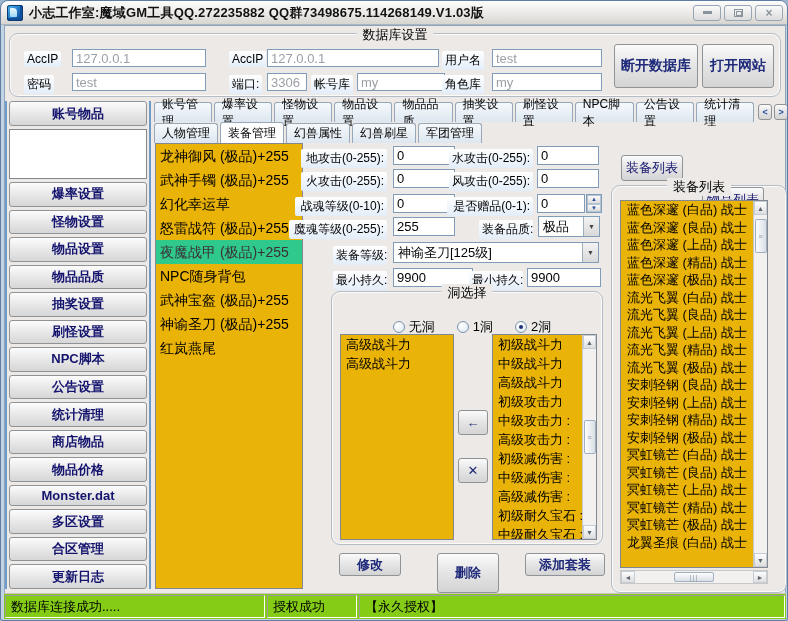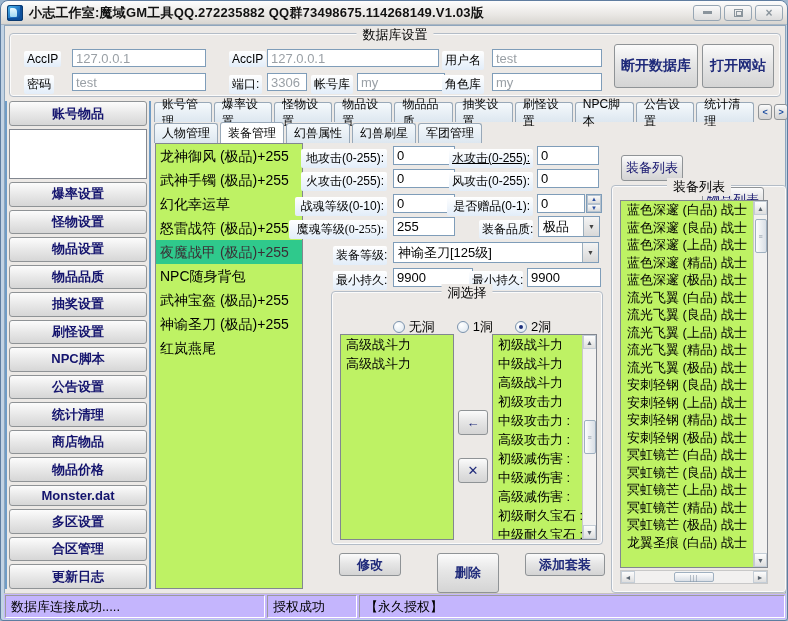--- a/index.html
+++ b/index.html
@@ -21,21 +21,21 @@
     background:linear-gradient(#fafafa,#dcdcdc);display:flex;align-items:center;justify-content:center;
     color:#7a868f;font-size:10px;font-weight:bold;}
   .ic-min{width:9px;height:3px;background:#8a949c;}
   .ic-max{width:9px;height:8px;border:1px solid #8a949c;position:relative;}
   .ic-max:before{content:"";position:absolute;left:1px;top:1px;width:4px;height:3px;border:1px solid #8a949c;}
   .ic-x{font-size:12px;line-height:1;color:#8a949c;font-weight:bold;}
   
   .client{position:absolute;left:3px;top:24px;width:782px;height:594px;background:#ece9e6;
     border:1px solid #8ea5bc;}
   
-  .group{position:absolute;border:1px solid #b3bcc7;border-radius:4px;
+  .group{position:absolute;border:1px solid #b3bcc7;border-radius:9px;
     box-shadow:inset 0 0 0 1px #fbfbfb;}
   .gcap{position:absolute;top:-8px;left:50%;transform:translateX(-50%);
     background:#ece9e6;padding:0 6px;font-size:13px;color:#000;white-space:nowrap;}
   
   .lbl{position:absolute;font-size:12px;color:#000;background:linear-gradient(#ffffff,#e2edf9);
     padding:1px 3px;border-radius:2px;white-space:nowrap;}
   .rlbl{text-align:right;}
   .tin{position:absolute;border:1px solid #7f9db9;background:#fff;font-size:13px;
     font-family:"Liberation Sans","DejaVu Sans",sans-serif;padding:0 3px;color:#000;}
   .gray{color:#9aa0a6;}
@@ -51,21 +51,21 @@
     background:linear-gradient(#fcfcfc,#e8e8e8 50%,#d6d6d6);display:flex;align-items:center;justify-content:center;font-size:13px;}
   .side-listbox{height:50px;background:#fff;border:1px solid #828790;}
   
   .tabrow{position:absolute;left:153px;height:21px;display:flex;align-items:flex-end;gap:2px;}
   .tab{height:20px;padding:2px 7px 2px;font-size:12px;color:#000;border:1px solid #98a8b8;border-bottom:none;
     border-radius:3px 3px 0 0;background:linear-gradient(#f5f9fc,#dde7f0);display:flex;align-items:center;}
   .tab.active{background:#fff;height:21px;font-weight:normal;z-index:2;}
   .tabspacer{flex:1;}
   .tsb{width:15px;height:16px;font-size:9px;color:#1f4fa0;font-weight:bold;margin-bottom:2px;}
   
-  .listbox{background:#bef264;border:1px solid #828790;overflow:hidden;}
+  .listbox{background:#eab308;border:1px solid #828790;overflow:hidden;}
   .eli{height:24px;line-height:24px;padding:0 4px;font-size:14px;color:#000;white-space:nowrap;}
   .eli.active{background:#2fc98c;color:#3b2f35;}
   .gli{height:19px;line-height:19px;padding:0 5px;font-size:13px;white-space:nowrap;}
   .rli{height:17.5px;line-height:17.5px;padding:0 6px;font-size:13px;white-space:nowrap;}
   
   .radiorow{position:absolute;display:flex;gap:22px;justify-content:center;align-items:center;margin-top:8px;}
   .radio-item{display:flex;align-items:center;gap:4px;font-size:13px;}
   .radio{width:12px;height:12px;border-radius:50%;border:1px solid #7b93ad;
     background:radial-gradient(circle at 35% 30%,#fff,#dce6ef);position:relative;}
   .radio.on:before{content:"";position:absolute;left:3px;top:3px;width:4px;height:4px;border-radius:50%;background:#1d2f7c;}
@@ -85,21 +85,21 @@
     background:linear-gradient(90deg,#fdfdfd,#d9dfe6);display:flex;align-items:center;justify-content:center;
     font-size:7px;color:#8b98a6;}
   .vfill{flex:1;}
   .hscroll{position:absolute;height:14px;background:#f2f1f0;border:1px solid #c8c8c8;display:flex;align-items:center;}
   .hscroll .sarrow{width:14px;height:100%;display:flex;align-items:center;justify-content:center;font-size:7px;color:#5a6570;
     background:linear-gradient(#fdfdfd,#dedede);border:1px solid #c4cdd6;}
   .hthumb{height:10px;width:40px;margin:0 auto;border:1px solid #9fb0c0;border-radius:2px;
     background:linear-gradient(#fdfdfd,#d9dfe6);display:flex;align-items:center;justify-content:center;
     font-size:7px;color:#8b98a6;letter-spacing:1px;}
   
-  .statusbar{position:absolute;left:3px;top:592px;width:782px;height:26px;background:#c4b5fd;
+  .statusbar{position:absolute;left:3px;top:592px;width:782px;height:26px;background:#84cc16;
     display:flex;gap:2px;padding:1px;border-top:1px solid #c8c4bf;}
   .pane{border:1px solid;border-color:#9b9b9b #ffffff #ffffff #9b9b9b;display:flex;align-items:center;
     padding:0 5px;font-size:13px;color:#000;white-space:nowrap;}
 </style>
 </head>
 <body>
 
 <div class="window">
 
   <div class="titlebar">
@@ -200,38 +200,38 @@
       <div class="eli">怒雷战符 (极品)+255</div>
       <div class="eli active">夜魔战甲 (极品)+255</div>
       <div class="eli">NPC随身背包</div>
       <div class="eli">武神宝盔 (极品)+255</div>
       <div class="eli">神谕圣刀 (极品)+255</div>
       <div class="eli">红岚燕尾</div>
     </div>
 
   <span class="lbl rlbl abs" style="left:300px;top:148px;width:86px;">地攻击(0-255):</span>
   <input class="tin abs" style="left: 392px; top: 145px; width: 62px; height: 19px;" value="0">
-  <span class="lbl rlbl abs" style="left:448px;top:148px;width:84px;text-decoration:underline;">水攻击(0-255):</span>
+  <span class="lbl rlbl abs" style="left:448px;top:148px;width:84px;">水攻击(0-255):</span>
   <input class="tin abs" style="left: 536px; top: 145px; width: 62px; height: 19px;" value="0">
 
   <span class="lbl rlbl abs" style="left:300px;top:171px;width:86px;">火攻击(0-255):</span>
   <input class="tin abs" style="left: 392px; top: 168px; width: 62px; height: 19px;" value="0">
   <span class="lbl rlbl abs" style="left:448px;top:171px;width:84px;">风攻击(0-255):</span>
   <input class="tin abs" style="left: 536px; top: 168px; width: 62px; height: 19px;" value="0">
 
   <span class="lbl rlbl abs" style="left:294px;top:196px;width:92px;">战魂等级(0-10):</span>
   <input class="tin abs" style="left: 392px; top: 193px; width: 62px; height: 19px;" value="0">
   <span class="lbl rlbl abs" style="left:446px;top:196px;width:86px;">是否赠品(0-1):</span>
   <input class="tin abs" style="left: 536px; top: 193px; width: 48px; height: 19px;" value="0">
   <div class="spin" style="left:585px;top:193px;height:19px;">
     <span>▲</span>
       <span>▼</span>
   </div>
 
-  <span class="lbl rlbl abs" style="left:288px;top:219px;width:98px;font-family:Liberation Serif, serif;">魔魂等级(0-255):</span>
+  <span class="lbl rlbl abs" style="left:288px;top:219px;width:98px;">魔魂等级(0-255):</span>
   <input class="tin abs" style="left: 392px; top: 216px; width: 62px; height: 19px;" value="255">
   <span class="lbl rlbl abs" style="left:478px;top:219px;width:54px;">装备品质:</span>
   <div class="combo" style="left:537px;top:215px;width:62px;height:21px;">
     <span class="cval">极品</span>
     <span class="cbtn">▼</span>
   </div>
 
   <span class="lbl rlbl abs" style="left:332px;top:245px;width:54px;">装备等级:</span>
   <div class="combo" style="left:392px;top:241px;width:206px;height:21px;">
     <span class="cval">神谕圣刀[125级]</span>

